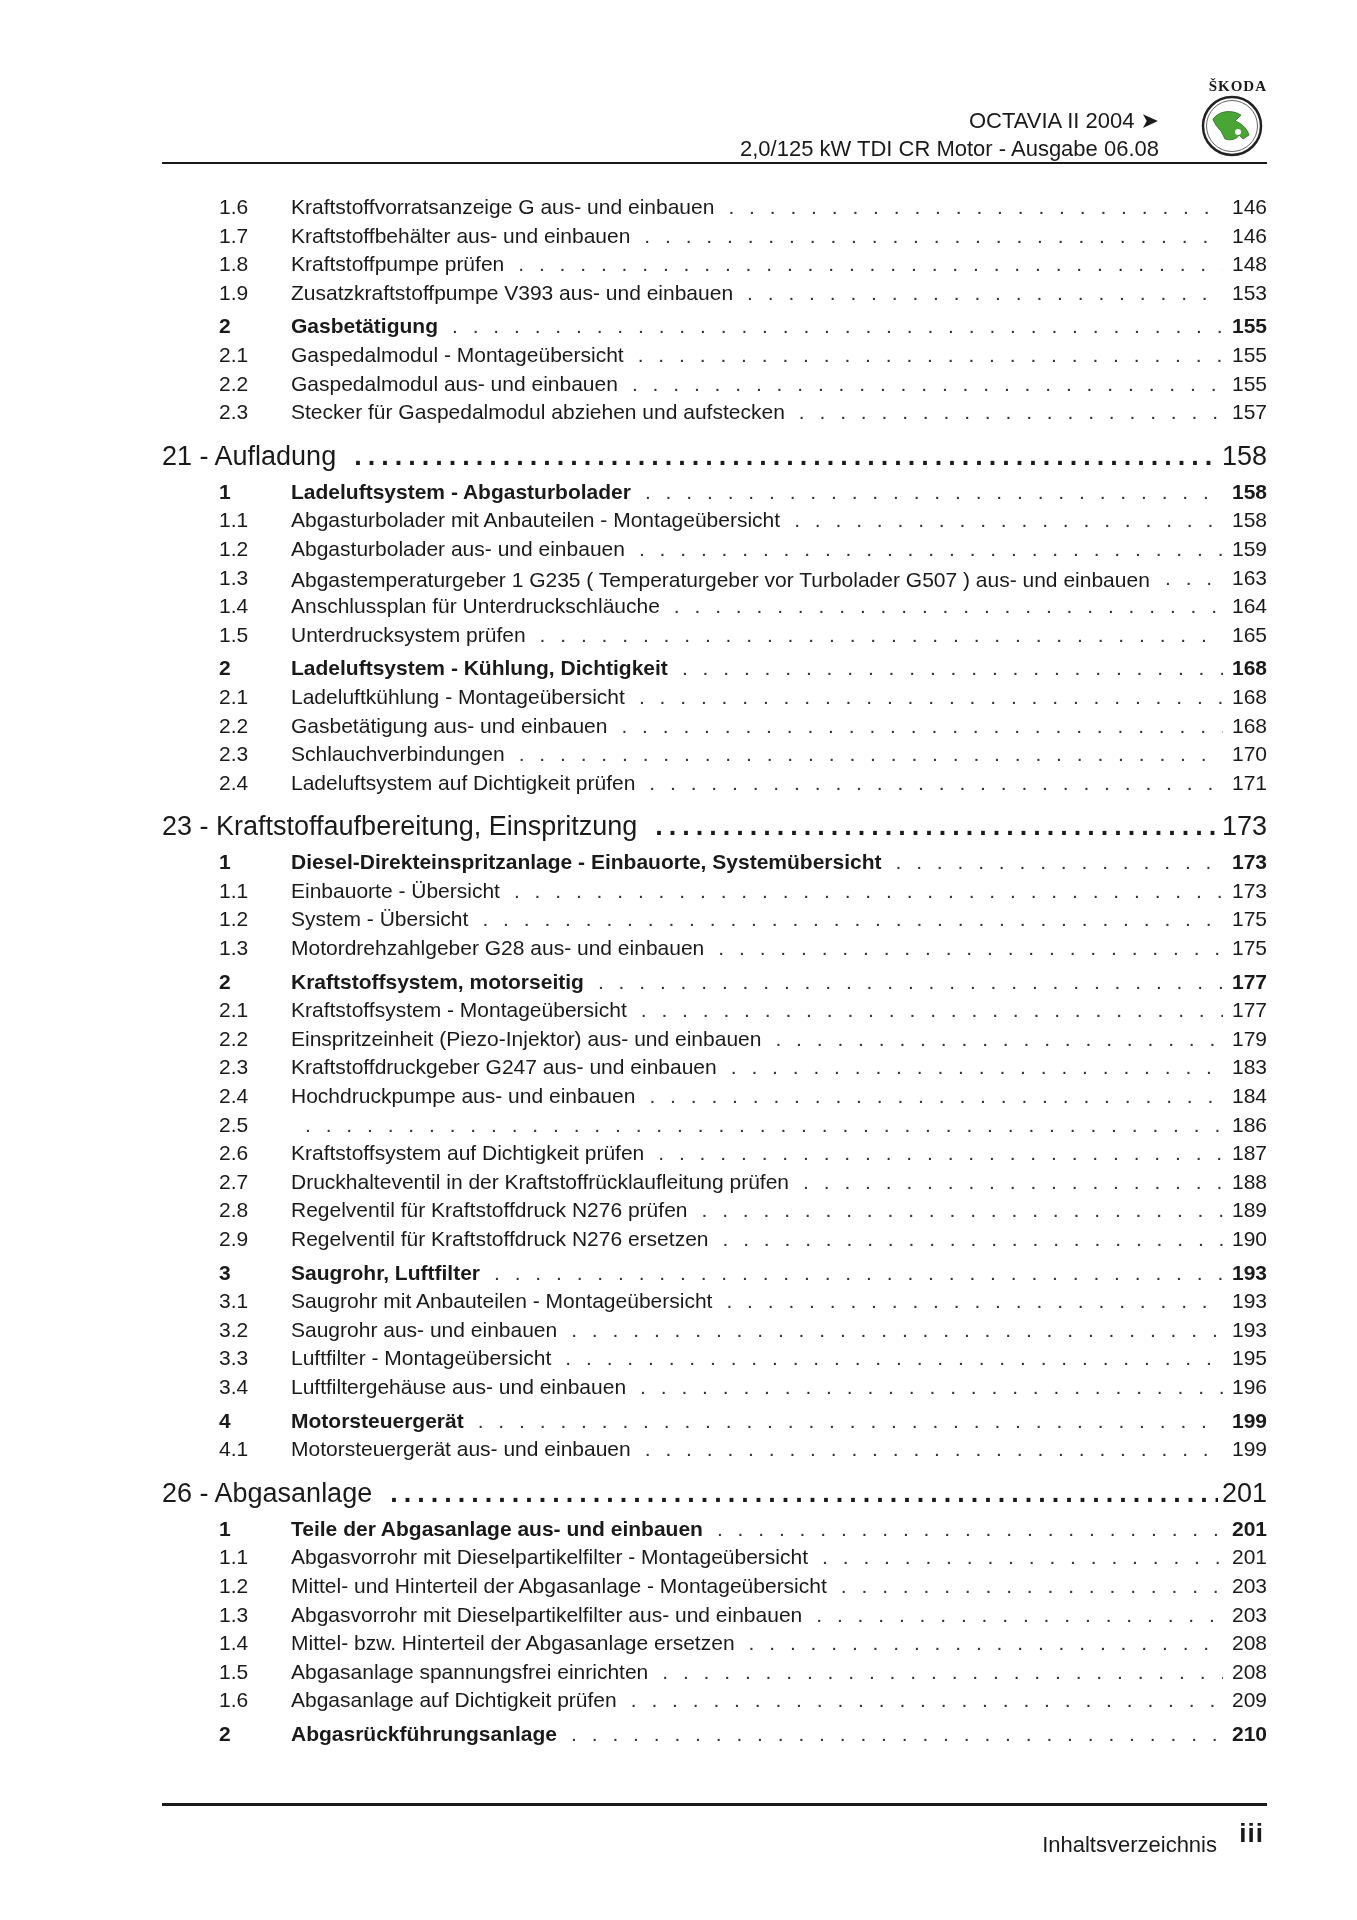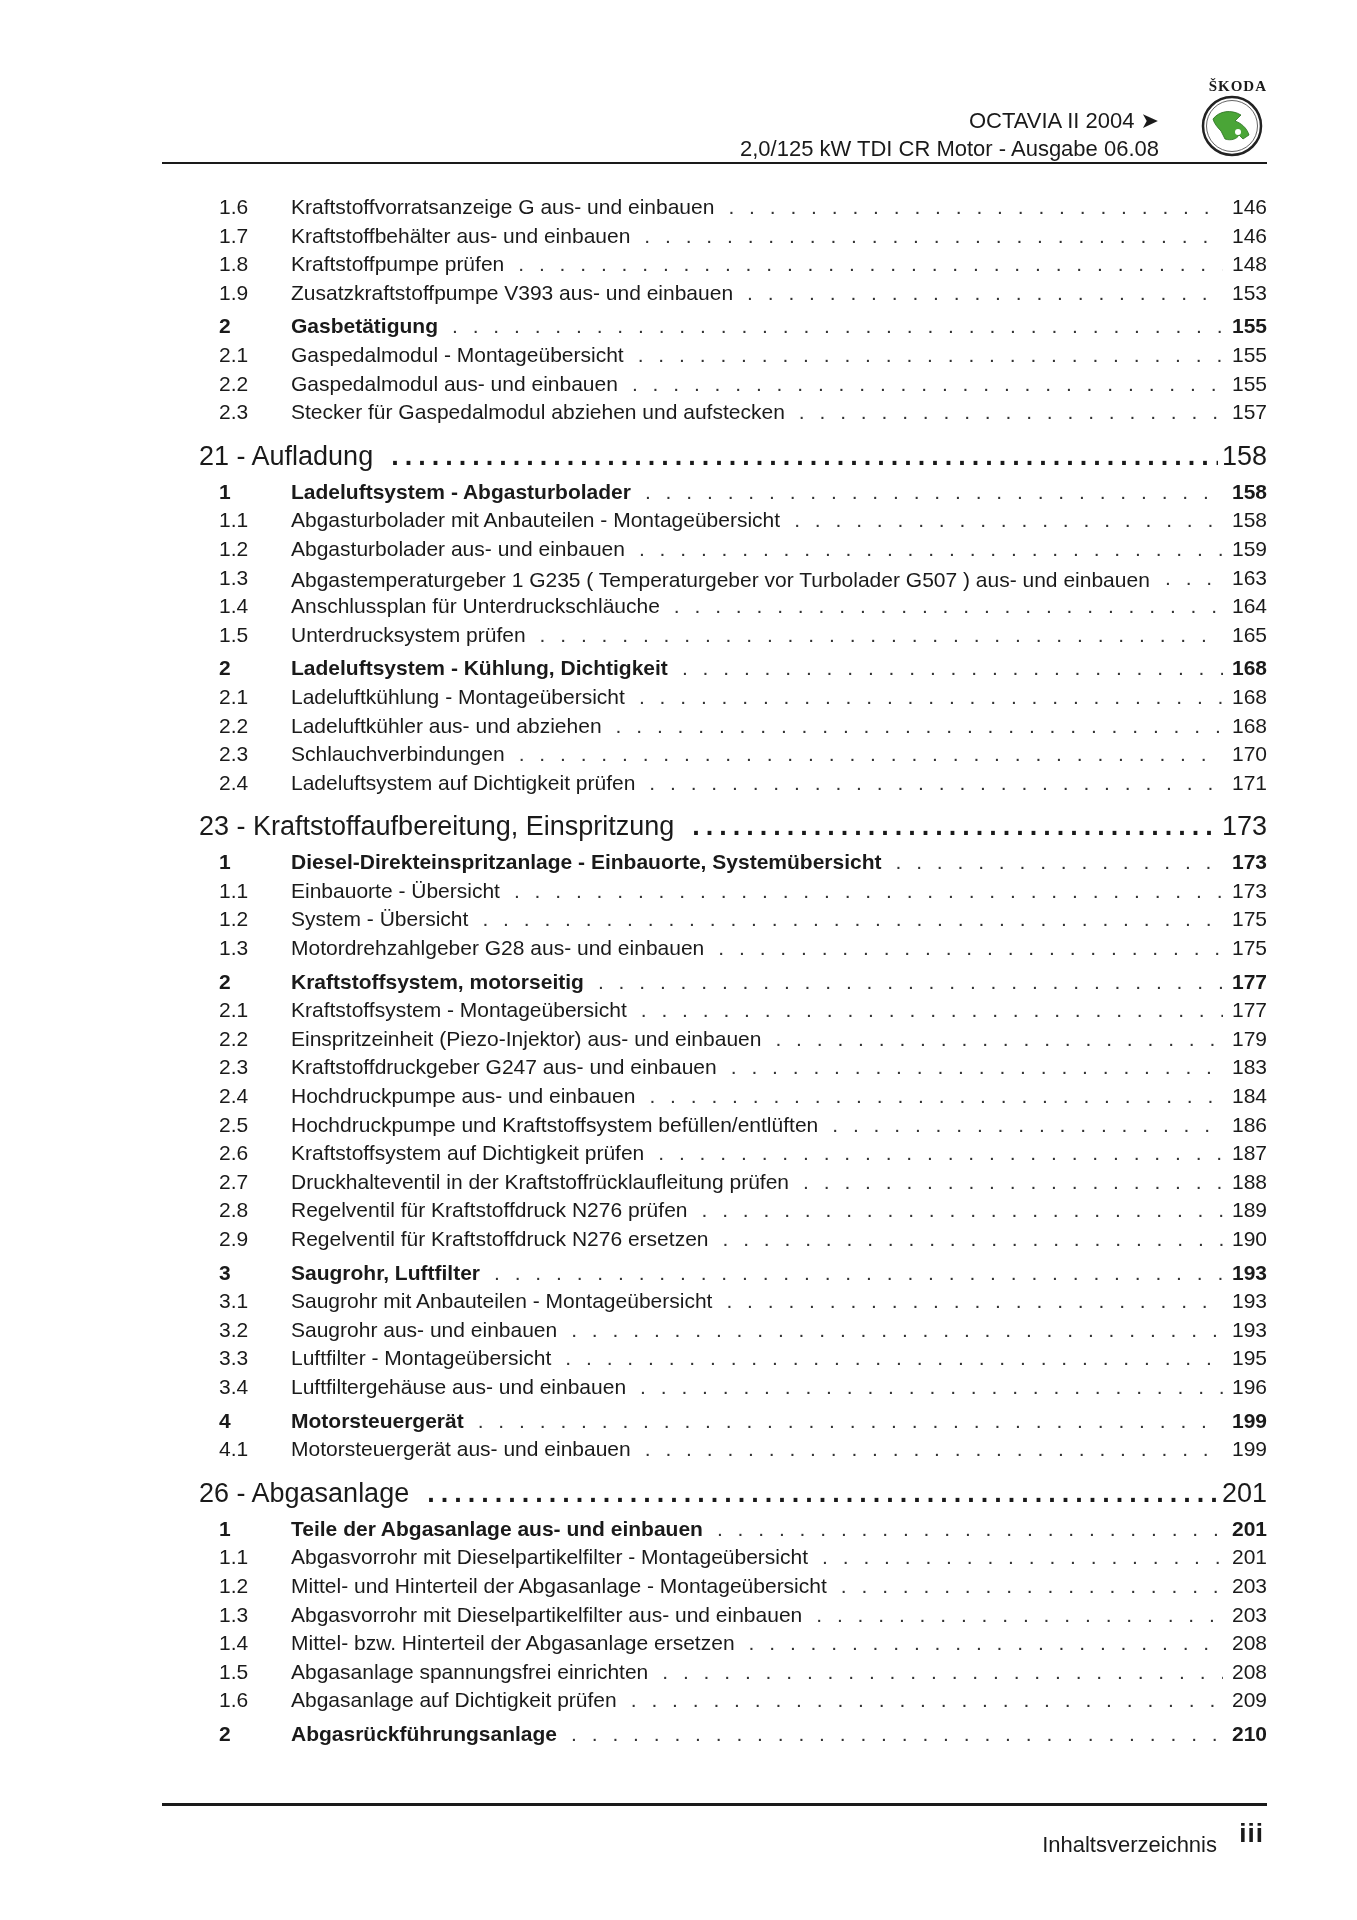--- a/index.html
+++ b/index.html
@@ -18,21 +18,21 @@
   .row .num { width: 72px; padding-left: 57px; flex: none; }
   .row .label { flex: none; white-space: nowrap; max-width: 900px; }
   .row .dots { flex: 1 1 auto; overflow: hidden; white-space: nowrap; margin: 0 8px 0 14px; letter-spacing: 4.5px; color: #333; }
   .row .page { flex: none; text-align: right; min-width: 36px; }
   .row.level1 { margin-top: 5px; }
   .row.level1 .label, .row.level1 .num, .row.level1 .page { font-weight: bold; }
   .row.wrap { align-items: flex-end; }
   .row.wrap .label { white-space: normal; width: 860px; max-width: 860px; line-height: 24px; }
 
   .chapter { display: flex; align-items: baseline; font-size: 27px; line-height: 34px; margin-top: 12px; margin-bottom: 2px; }
-  .chapter .label { flex: none; white-space: nowrap; margin-left: 37px; }
+  .chapter .label { flex: none; white-space: nowrap; }
   .chapter .dots { flex: 1 1 auto; overflow: hidden; white-space: nowrap; margin: 0 4px 0 18px; letter-spacing: 6px; font-weight: bold; }
   .chapter .page { flex: none; }
 
   .footer-rule { position: absolute; left: 162px; width: 1105px; top: 1803px; height: 3px; background: #1a1a1a; }
   .footer-text { position: absolute; right: 140px; top: 1832px; font-size: 22px; }
   .footer-page { position: absolute; right: 93px; top: 1818px; font-size: 26px; font-weight: bold; letter-spacing: 1px; }
 </style>
 </head>
 <body>
 
@@ -146,21 +146,21 @@
       <span class="page">168</span>
     </div>
     <div class="row">
       <span class="num">2.1</span>
       <span class="label">Ladeluftkühlung - Montageübersicht</span>
       <span class="dots">. . . . . . . . . . . . . . . . . . . . . . . . . . . . . . . . . . . . . . . . . . . . . . . . . . . . . . . . . . . . . . . . . . . . . . . . . . . . . . . . . . . . . . . . . . . . . . . . . . . . . . . . . . . . . . . . . . . . . . . . . . . . . . . . . . . . . . . . . . . . . . . . . . . . . . . . . . . . . . . . . . . . . . . . . . . . . . . . . . . . . . . . . . . . . . . . . . . . . . . . </span>
       <span class="page">168</span>
     </div>
     <div class="row">
       <span class="num">2.2</span>
-      <span class="label">Ladeluftkühler aus- und abziehen</span>
+      <span class="label">Gasbetätigung aus- und einbauen</span>
       <span class="dots">. . . . . . . . . . . . . . . . . . . . . . . . . . . . . . . . . . . . . . . . . . . . . . . . . . . . . . . . . . . . . . . . . . . . . . . . . . . . . . . . . . . . . . . . . . . . . . . . . . . . . . . . . . . . . . . . . . . . . . . . . . . . . . . . . . . . . . . . . . . . . . . . . . . . . . . . . . . . . . . . . . . . . . . . . . . . . . . . . . . . . . . . . . . . . . . . . . . . . . . . </span>
       <span class="page">168</span>
     </div>
     <div class="row">
       <span class="num">2.3</span>
       <span class="label">Schlauchverbindungen</span>
       <span class="dots">. . . . . . . . . . . . . . . . . . . . . . . . . . . . . . . . . . . . . . . . . . . . . . . . . . . . . . . . . . . . . . . . . . . . . . . . . . . . . . . . . . . . . . . . . . . . . . . . . . . . . . . . . . . . . . . . . . . . . . . . . . . . . . . . . . . . . . . . . . . . . . . . . . . . . . . . . . . . . . . . . . . . . . . . . . . . . . . . . . . . . . . . . . . . . . . . . . . . . . . . </span>
       <span class="page">170</span>
     </div>
     <div class="row">
@@ -223,21 +223,20 @@
       <span class="page">183</span>
     </div>
     <div class="row">
       <span class="num">2.4</span>
       <span class="label">Hochdruckpumpe aus- und einbauen</span>
       <span class="dots">. . . . . . . . . . . . . . . . . . . . . . . . . . . . . . . . . . . . . . . . . . . . . . . . . . . . . . . . . . . . . . . . . . . . . . . . . . . . . . . . . . . . . . . . . . . . . . . . . . . . . . . . . . . . . . . . . . . . . . . . . . . . . . . . . . . . . . . . . . . . . . . . . . . . . . . . . . . . . . . . . . . . . . . . . . . . . . . . . . . . . . . . . . . . . . . . . . . . . . . . </span>
       <span class="page">184</span>
     </div>
     <div class="row">
       <span class="num">2.5</span>
-      <span class="label">Hochdruckpumpe und Kraftstoffsystem befüllen/entlüften</span>
       <span class="dots">. . . . . . . . . . . . . . . . . . . . . . . . . . . . . . . . . . . . . . . . . . . . . . . . . . . . . . . . . . . . . . . . . . . . . . . . . . . . . . . . . . . . . . . . . . . . . . . . . . . . . . . . . . . . . . . . . . . . . . . . . . . . . . . . . . . . . . . . . . . . . . . . . . . . . . . . . . . . . . . . . . . . . . . . . . . . . . . . . . . . . . . . . . . . . . . . . . . . . . . . </span>
       <span class="page">186</span>
     </div>
     <div class="row">
       <span class="num">2.6</span>
       <span class="label">Kraftstoffsystem auf Dichtigkeit prüfen</span>
       <span class="dots">. . . . . . . . . . . . . . . . . . . . . . . . . . . . . . . . . . . . . . . . . . . . . . . . . . . . . . . . . . . . . . . . . . . . . . . . . . . . . . . . . . . . . . . . . . . . . . . . . . . . . . . . . . . . . . . . . . . . . . . . . . . . . . . . . . . . . . . . . . . . . . . . . . . . . . . . . . . . . . . . . . . . . . . . . . . . . . . . . . . . . . . . . . . . . . . . . . . . . . . . </span>
       <span class="page">187</span>
     </div>
     <div class="row">

